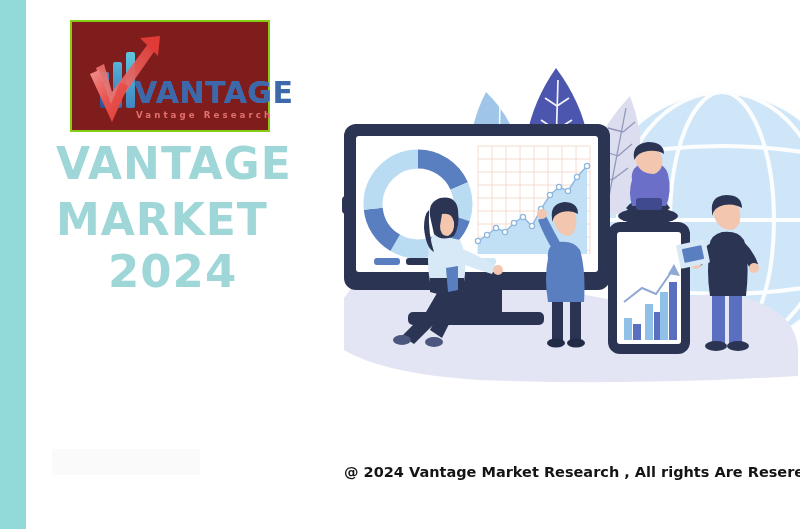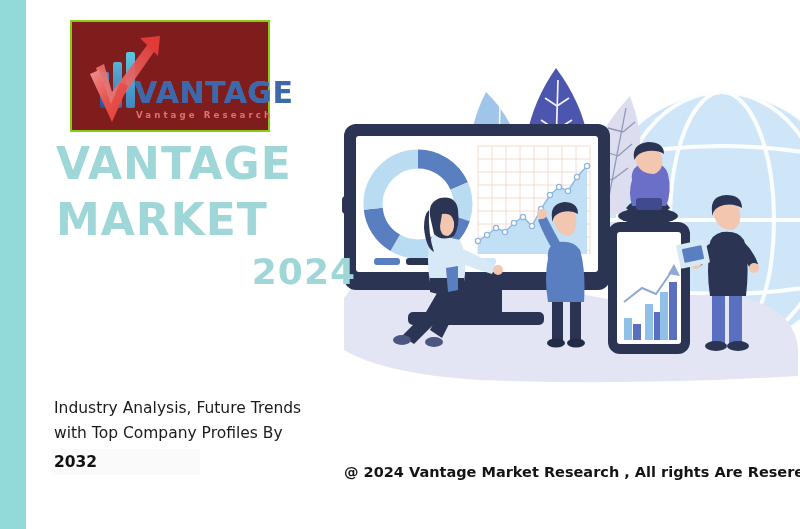--- a/index.html
+++ b/index.html
@@ -85,26 +85,25 @@
     font-size: 44px;
     line-height: 56px;
     letter-spacing: 1px;
     color: #9fd6d8;
     margin: 0;
     white-space: nowrap;
   }
   .headline-year {
     font-family: "DejaVu Sans", sans-serif;
     font-weight: bold;
-    font-size: 36px;
+    font-size: 45px;
     line-height: 48px;
     letter-spacing: 1px;
     color: #9fd6d8;
     margin: 0 0 0 52px;
-    text-align: right;
   }
   
   .subtitle {
     position: absolute;
     left: 54px;
     top: 396px;
     width: 300px;
   }
   .subtitle-line {
     font-family: "DejaVu Sans", sans-serif;
@@ -391,21 +390,16 @@
     </div>
   </div>
 
   <div class="headline">
     <div class="headline-line">VANTAGE</div>
     <div class="headline-line">MARKET</div>
     <div class="headline-year">2024</div>
   </div>
 
   <div class="subtitle-hl"></div>
-  <div class="subtitle">
-    <div class="subtitle-line">Industry Analysis, Future Trends</div>
-    <div class="subtitle-line">with Top Company Profiles By</div>
-    <div class="subtitle-year">2032</div>
-  </div>
 
   <div class="footer">@ 2024 Vantage Market Research , All rights Are Resereved</div>
 
 </div>
 
 </body></html>

